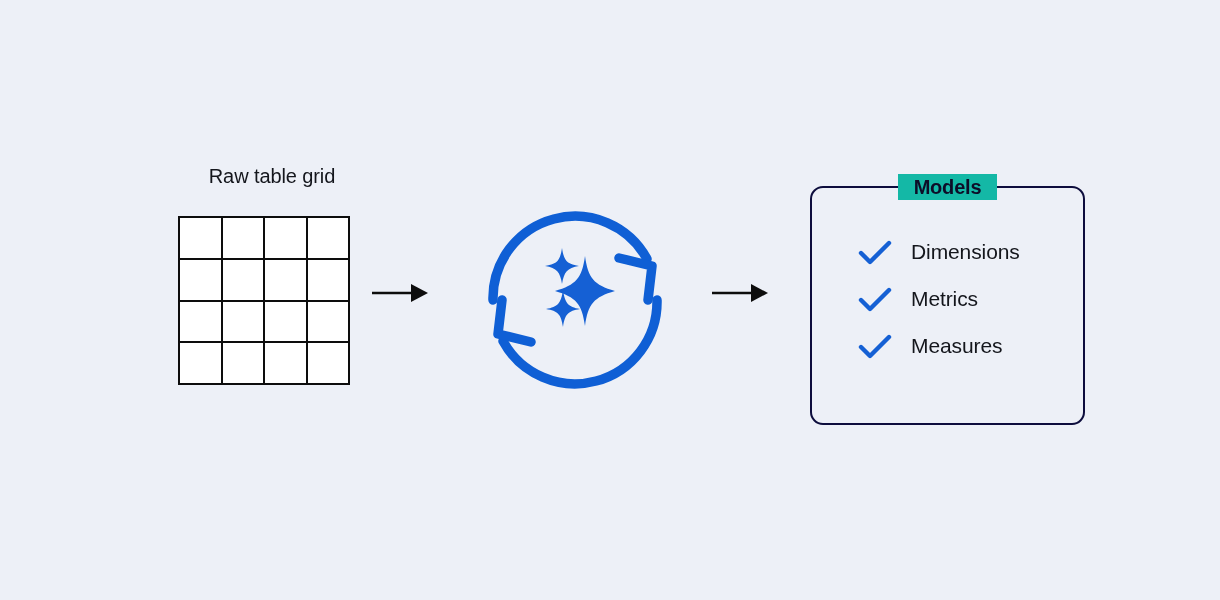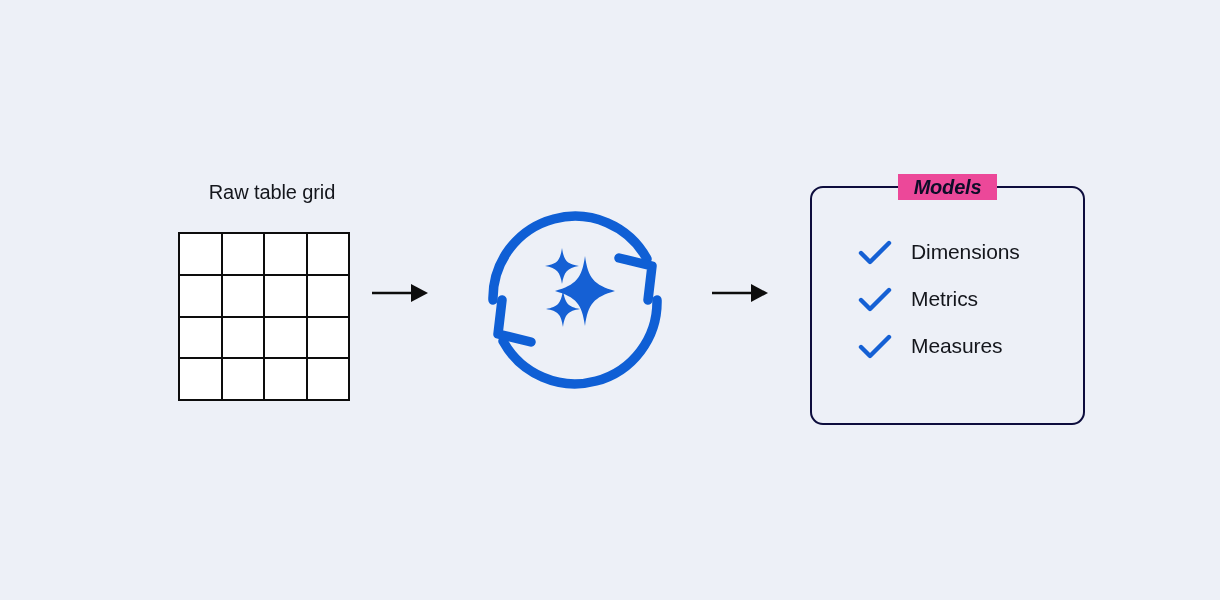--- a/index.html
+++ b/index.html
@@ -18,21 +18,21 @@
     position: absolute;
     left: 0; top: 0;
     width: 1220px;
     height: 600px;
   }
 
   
   .grid-block {
     position: absolute;
     left: 154px;
-    top: 180px;
+    top: 164px;
     width: 188px;
     padding-left: 24px;
   }
   .grid-label {
     text-align: center;
     font-size: 20px;
     font-weight: 500;
     color: #14161c;
     letter-spacing: -0.1px;
     line-height: 24px;
@@ -84,28 +84,27 @@
   .models-title {
     position: absolute;
     left: 0;
     right: 0;
     top: -14px;
     text-align: center;
     pointer-events: none;
   }
   .models-title span {
     display: inline-block;
-    background: #ec4899;
+    background: #14b8a6;
     padding: 0 16px;
     font-size: 20px;
     font-weight: 700;
     color: #0d0d28;
     line-height: 26px;
     letter-spacing: -0.2px;
-    font-style: italic;
   }
   .models-list {
     position: absolute;
     left: 46px;
     top: 52px;
     margin: 0;
     padding: 0;
     list-style: none;
   }
   .models-list li {

